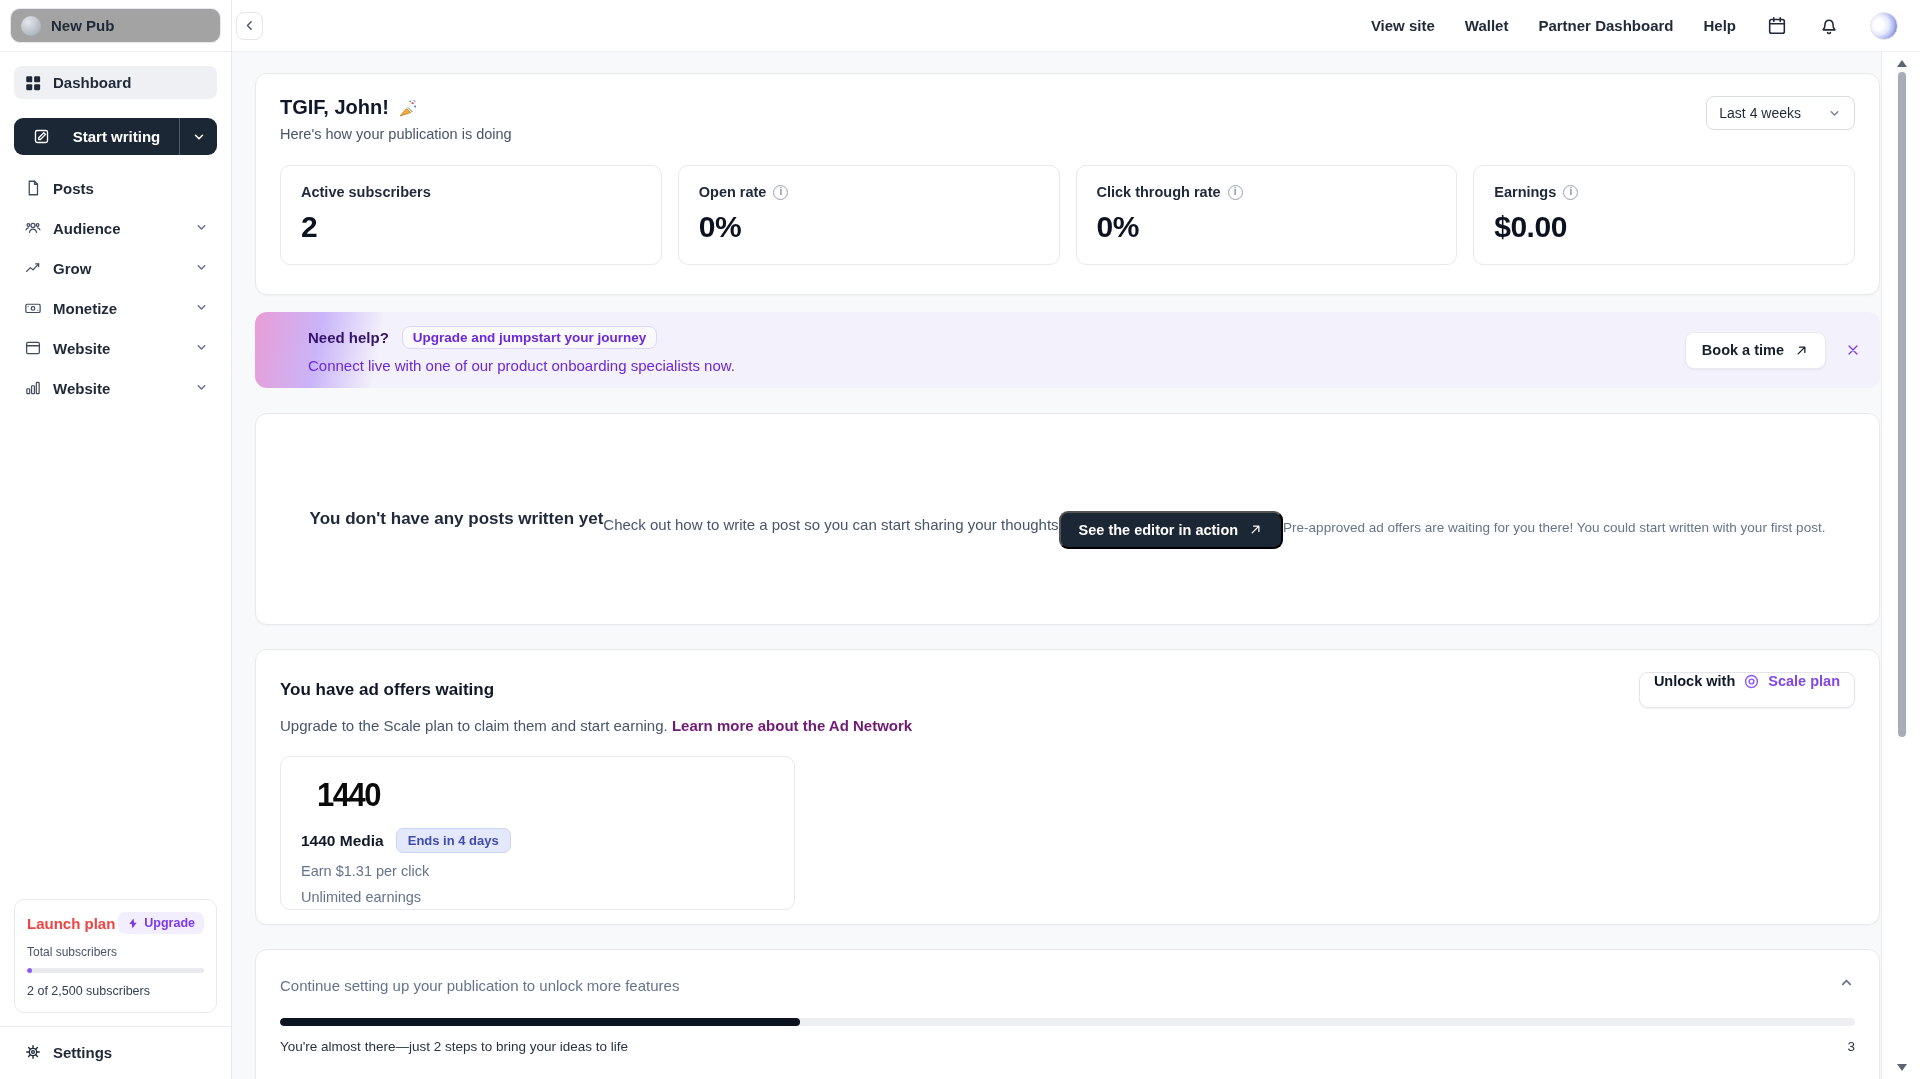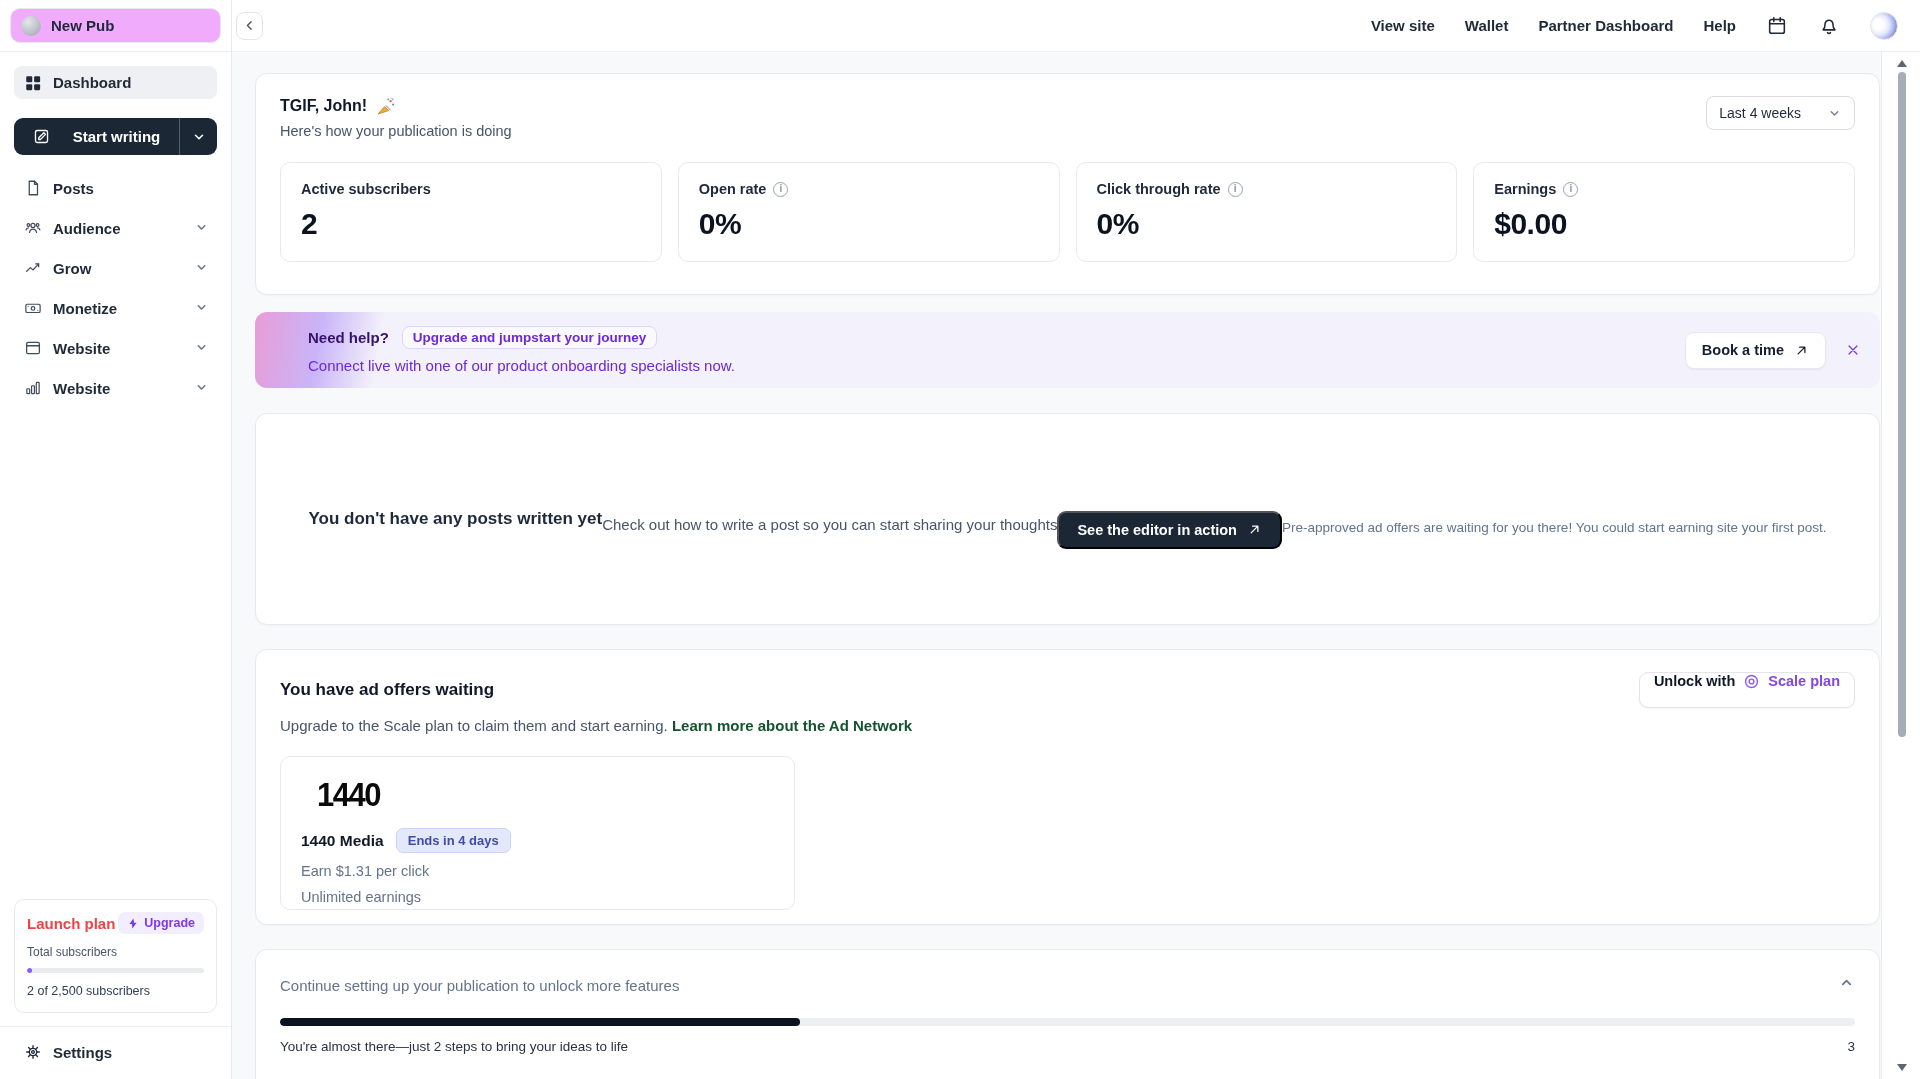--- a/index.html
+++ b/index.html
@@ -3,21 +3,21 @@
 <meta charset="utf-8">
 <style>
   * { margin:0; padding:0; box-sizing:border-box; }
   html,body { background:#fff; font-family:"Liberation Sans", sans-serif; }
   .canvas { position:relative; width:1920px; height:1079px; overflow:hidden; background:#fff; color:#1f2937; }
   svg { display:block; }
 
   
   .sidebar { position:absolute; left:0; top:0; width:232px; height:1079px; background:#fff; border-right:1px solid #e7e9ee; z-index:3; }
   .sidebar-header { height:52px; border-bottom:1px solid #eceef1; display:flex; align-items:center; padding:0 10px; }
-  .pub-switcher { width:100%; height:35px; border:1px solid #e7e9ee; background:#f0abfc; border-radius:10px; display:flex; align-items:center; gap:10px; padding:0 10px; font-size:15px; font-weight:600; color:#1f2937; cursor:pointer; }
+  .pub-switcher { width:100%; height:35px; border:1px solid #e7e9ee; background:#a3a3a3; border-radius:10px; display:flex; align-items:center; gap:10px; padding:0 10px; font-size:15px; font-weight:600; color:#1f2937; cursor:pointer; }
   .avatar-sm { width:20px; height:20px; border-radius:50%; background:radial-gradient(circle at 35% 30%, #e5e7eb, #9ca3af); flex:none; }
   .sidebar-nav { padding:14px 14px 0; }
   .nav-item-active { height:33px; background:#eef0f3; border-radius:8px; display:flex; align-items:center; gap:11px; padding:0 10px; font-size:15px; font-weight:600; color:#1f2937; margin-bottom:19px; cursor:pointer; }
   .start-writing { height:37px; background:#1b2735; border-radius:9px; display:flex; color:#fff; margin-bottom:13px; overflow:hidden; cursor:pointer; }
   .sw-main { flex:1; display:flex; align-items:center; justify-content:center; gap:23px; font-size:15px; font-weight:700; }
   .sw-caret { width:38px; border-left:1px solid rgba(255,255,255,.25); display:flex; align-items:center; justify-content:center; cursor:pointer; }
   .nav-row { height:40px; display:flex; align-items:center; gap:11px; padding:0 10px; font-size:15px; font-weight:600; color:#1f2937; position:relative; cursor:pointer; border-radius:8px; }
   .nav-chevron { position:absolute; right:8px; top:12px; }
   .sidebar-bottom { position:absolute; left:0; right:0; bottom:0; background:#fff; }
   .plan-card { margin:0 14px 13px; border:1px solid #e7e9ee; border-radius:10px; padding:12px 12px 14px; }
@@ -38,21 +38,21 @@
   .top-link { font-size:15px; font-weight:600; color:#1f2937; cursor:pointer; white-space:nowrap; }
   .icon-btn { cursor:pointer; display:flex; }
   .avatar { width:28px; height:28px; border-radius:50%; border:1px solid #e5e7eb; background:radial-gradient(circle at 30% 45%, #ffffff 0 22%, #e3e7fa 45%, #a9b4f2 66%, #434d63 100%); cursor:pointer; }
 
   
   .content { position:absolute; left:232px; top:52px; width:1650px; height:1027px; background:#f8f9fb; border-right:1px solid #e9ebee; padding:21px 0 0 23px; overflow:hidden; z-index:1; }
   .card { background:#fff; border:1px solid #e7e9ee; border-radius:12px; box-shadow:0 1px 2px rgba(16,24,40,.03); width:1625px; }
 
   .overview-card { height:222px; padding:22px 24px; }
   .greeting-row { display:flex; justify-content:space-between; align-items:flex-start; }
-  .greeting { font-size:16px; font-weight:700; color:#0f172a; display:flex; align-items:center; gap:9px; }
+  .greeting { font-size:20px; font-weight:700; color:#0f172a; display:flex; align-items:center; gap:9px; }
   .subtitle { font-size:14.5px; color:#475569; margin-top:7px; }
   .range-select { height:34px; border:1px solid #d9dce1; border-radius:8px; background:#fff; display:flex; align-items:center; gap:26px; padding:0 12px; font-size:14px; font-weight:500; color:#1f2937; cursor:pointer; }
   .stats-row { display:flex; gap:16px; margin-top:23px; }
   .stat-card { flex:1; border:1px solid #e7e9ee; border-radius:10px; padding:18px 20px; background:#fff; height:100px; }
   .stat-label { font-size:14.5px; font-weight:600; color:#1e293b; display:flex; gap:7px; align-items:center; }
   .info-badge { width:15px; height:15px; border:1.4px solid #9aa2ae; border-radius:50%; color:#8a93a0; font-size:10px; line-height:1; display:flex; align-items:center; justify-content:center; font-weight:700; }
   .stat-value { font-size:30px; font-weight:700; color:#0b1220; margin-top:10px; letter-spacing:-.5px; }
 
   .banner { height:76px; border-radius:12px; background:#f3f1fb; margin-top:17px; position:relative; overflow:hidden; display:flex; align-items:center; border:none; box-shadow:none; width:1625px; }
   .banner::before { content:""; position:absolute; left:0; top:0; bottom:0; width:140px; background:linear-gradient(100deg, rgba(228,120,198,.70), rgba(150,108,245,.45) 45%, rgba(243,241,251,0) 85%); }
@@ -70,21 +70,21 @@
   .empty-sub { font-size:15px; color:#475569; margin-top:10px; }
   .dark-btn { margin-top:21px; height:38px; background:#1b2735; color:#fff; border-radius:9px; display:flex; align-items:center; gap:10px; padding:0 18px; font-size:14.5px; font-weight:700; cursor:pointer; }
   .empty-foot { font-size:13.5px; color:#64748b; margin-top:16px; }
 
   .adoffers-card { height:276px; margin-top:24px; padding:22px 24px; }
   .ad-head { display:flex; justify-content:space-between; align-items:center; }
   .ad-title { font-size:17px; font-weight:700; color:#101828; }
   .unlock-btn { height:36px; border:1px solid #e3e5ea; border-radius:9px; background:#fff; display:flex; gap:8px; padding:0 14px; font-size:14.5px; font-weight:700; color:#101828; box-shadow:0 1px 2px rgba(16,24,40,.05); cursor:pointer; }
   .scale-text { color:#8347e6; }
   .ad-sub { margin-top:9px; font-size:15px; color:#475569; }
-  .ad-link { color:#14532d; font-weight:700; cursor:pointer;margin-top:16px; }
+  .ad-link { color:#701a75; font-weight:700; cursor:pointer;margin-top:16px; }
   .offer-tile { margin-top:22px; width:515px; height:154px; border:1px solid #e7e9ee; border-radius:10px; padding:14px 20px; cursor:pointer; background:#fff; }
   .offer-logo { font-size:31px; font-weight:800; color:#0a0a0a; letter-spacing:-1.5px; margin:6px 0 0 16px; display:inline-block; transform:scaleY(1.08); }
   .offer-name-row { display:flex; align-items:center; gap:12px; margin-top:15px; }
   .offer-name { font-size:15.5px; font-weight:700; color:#101828; }
   .ends-badge { background:#e3e8fb; border:1px solid #cbd4f7; color:#3f4cab; font-size:13px; font-weight:600; padding:4px 11px; border-radius:7px; }
   .offer-rate, .offer-limit { font-size:14.5px; color:#64748b; margin-top:10px; }
 
   .growing-card { height:170px; margin-top:24px; padding:20px 24px; position:relative; border-radius:12px; }
   .grow-title { font-size:17px; font-weight:700; color:#101828; }
   .grow-sub { font-size:15px; color:#64748b; margin-top:7px; }
@@ -385,21 +385,21 @@
       <div class="empty-title">You don't have any posts written yet</div>
       <div class="empty-sub">Check out how to write a post so you can start sharing your thoughts</div>
       <button class="dark-btn">
         <span>See the editor in action</span>
         <span>
           <svg width="15" height="15" viewBox="0 0 20 20" fill="none" stroke="#fff" stroke-width="1.7" stroke-linecap="round" stroke-linejoin="round">
               <path d="M5.5 14.5L14.5 5.5M7.5 5.5h7v7"></path>
             </svg>
         </span>
       </button>
-      <div class="empty-foot">Pre-approved ad offers are waiting for you there! You could start earning site your first post.</div>
+      <div class="empty-foot">Pre-approved ad offers are waiting for you there! You could start written with your first post.</div>
     </section>
 
     <section class="card adoffers-card">
       <div class="ad-head">
         <div class="ad-title">You have ad offers waiting</div>
         <button class="unlock-btn">
           <span>Unlock with</span>
           <span>
             <svg width="17" height="17" viewBox="0 0 20 20" fill="none" stroke="#8b5cf6" stroke-width="1.7">
                 <circle cx="10" cy="10" r="7"></circle>

